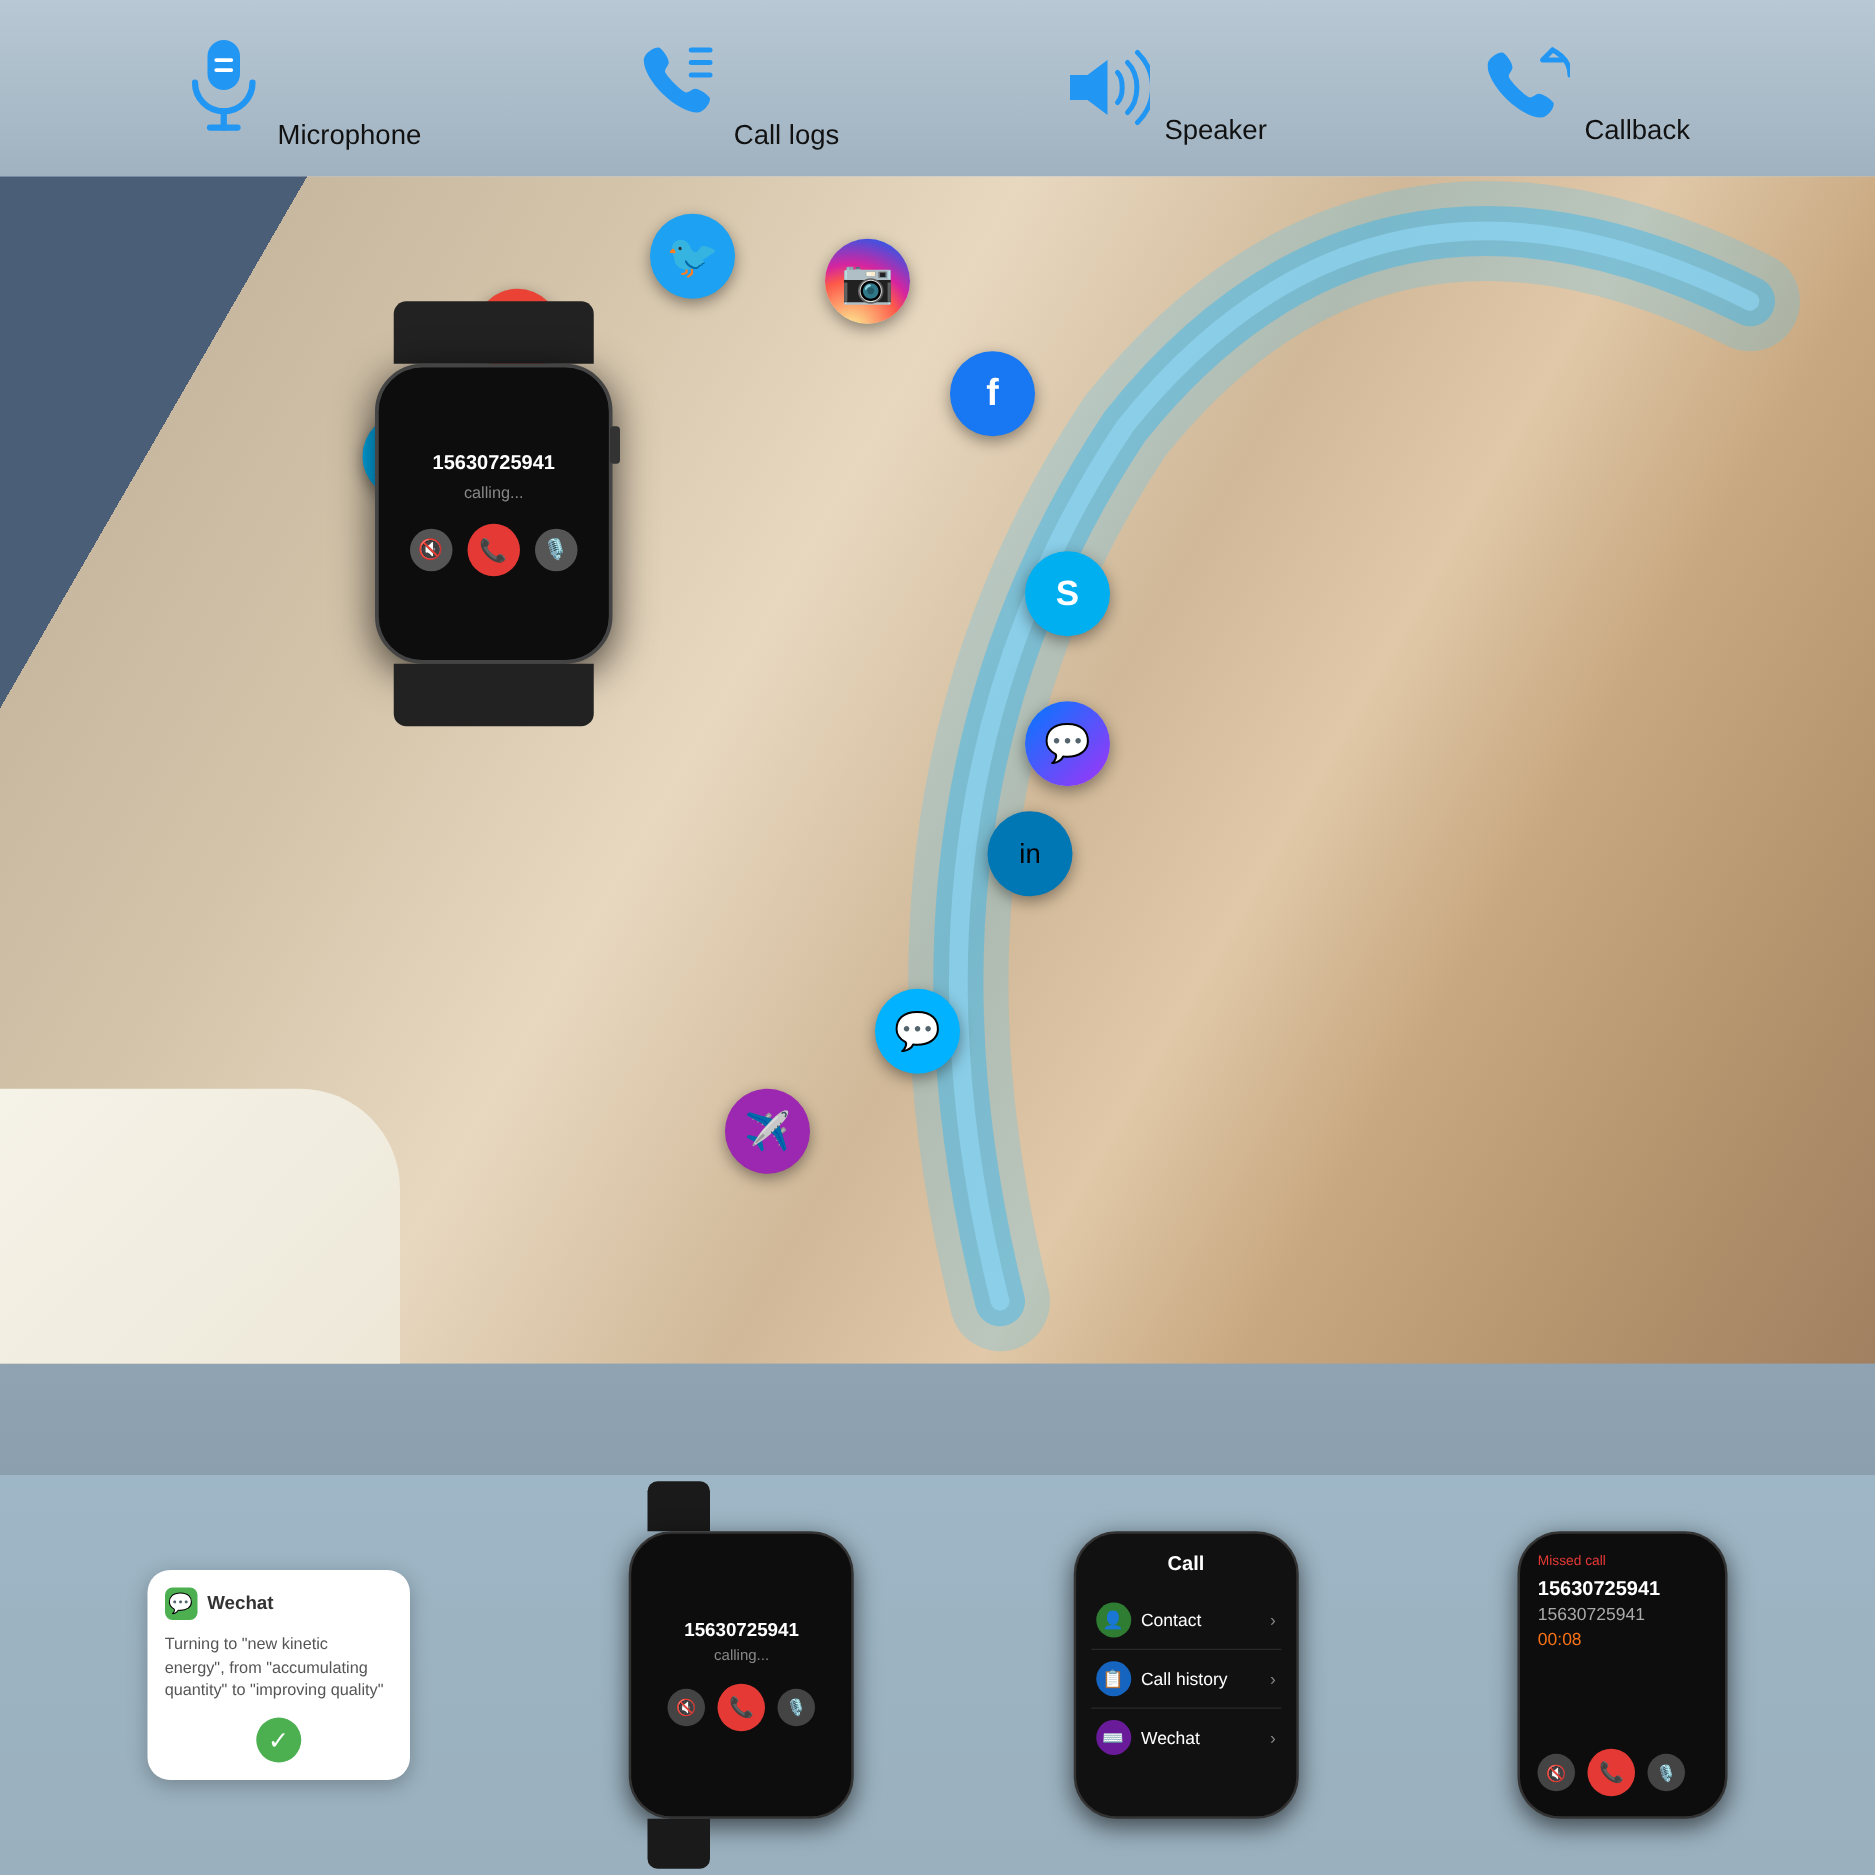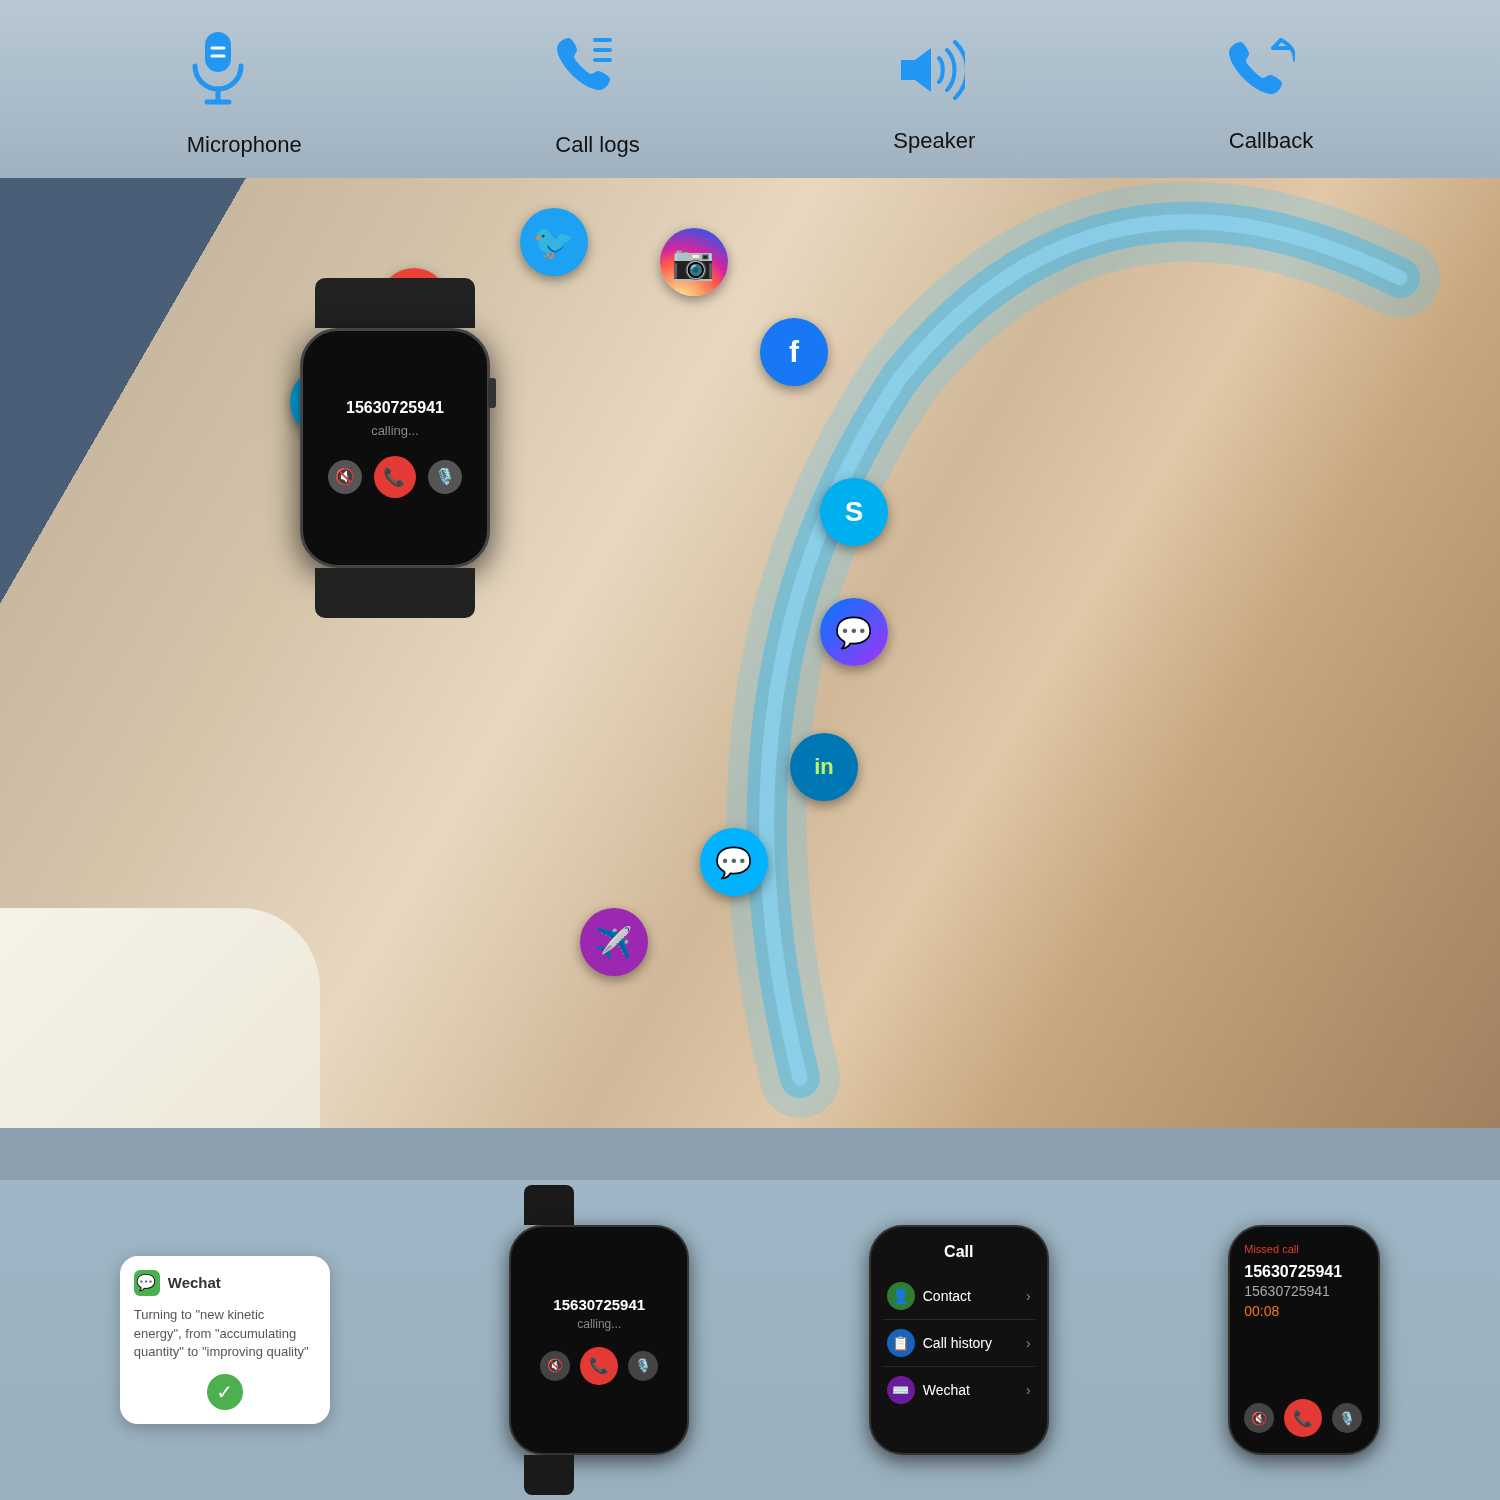--- a/index.html
+++ b/index.html
@@ -44,22 +44,21 @@
     .features-row {
       display: flex;
       justify-content: space-around;
       align-items: center;
       padding: 30px 60px 20px;
       background: linear-gradient(180deg, #b8c8d5 0%, #a0b2c0 100%);
     }
 
     .feature-item {
       display: flex;
-      flex-direction: column;
-      align-items: flex-start;
+      align-items: flex-end;
       gap: 12px;
     }
 
     .feature-icon {
       font-size: 62px;
       color: #2196f3;
       line-height: 1;
     }
 
     .feature-label {
@@ -157,21 +156,21 @@
     <div style="position:absolute;top:50px;left:660px;width:68px;height:68px;border-radius:50%;background:radial-gradient(circle at 30% 107%,#fdf497 0%,#fd5949 45%,#d6249f 60%,#285aeb 90%);display:flex;align-items:center;justify-content:center;font-size:34px;box-shadow:0 4px 12px rgba(0,0,0,0.4);">📷</div>
 
     <div style="position:absolute;top:190px;left:290px;width:68px;height:68px;border-radius:50%;background:#00aff0;display:flex;align-items:center;justify-content:center;font-weight:bold;color:white;font-size:28px;box-shadow:0 4px 12px rgba(0,0,0,0.4);">S</div>
 
     <div style="position:absolute;top:140px;left:760px;width:68px;height:68px;border-radius:50%;background:#1877f2;display:flex;align-items:center;justify-content:center;font-weight:bold;color:white;font-size:30px;box-shadow:0 4px 12px rgba(0,0,0,0.4);">f</div>
 
     <div style="position:absolute;top:300px;left:820px;width:68px;height:68px;border-radius:50%;background:#00aff0;display:flex;align-items:center;justify-content:center;font-weight:bold;color:white;font-size:28px;box-shadow:0 4px 12px rgba(0,0,0,0.4);">S</div>
 
     <div style="position:absolute;top:420px;left:820px;width:68px;height:68px;border-radius:50%;background:linear-gradient(135deg,#0078ff,#a333f7);display:flex;align-items:center;justify-content:center;font-size:30px;color:white;box-shadow:0 4px 12px rgba(0,0,0,0.4);">💬</div>
 
-    <div style="position:absolute;top:555px;left:790px;width:68px;height:68px;border-radius:50%;background:#0077b5;display:flex;align-items:center;justify-content:center;font-weight:bold;color:#bef264;font-size:22px;box-shadow:0 4px 12px rgba(0,0,0,0.4);">in</div>
+    <div style="position:absolute;top:508px;left:790px;width:68px;height:68px;border-radius:50%;background:#0077b5;display:flex;align-items:center;justify-content:center;font-weight:normal;color:#000000;font-size:22px;box-shadow:0 4px 12px rgba(0,0,0,0.4);">in</div>
 
     <div style="position:absolute;top:650px;left:700px;width:68px;height:68px;border-radius:50%;background:#00b2ff;display:flex;align-items:center;justify-content:center;font-size:30px;box-shadow:0 4px 12px rgba(0,0,0,0.4);">💬</div>
 
     <div style="position:absolute;top:730px;left:580px;width:68px;height:68px;border-radius:50%;background:#9c27b0;display:flex;align-items:center;justify-content:center;font-size:30px;box-shadow:0 4px 12px rgba(0,0,0,0.4);">✈️</div>
 
     <div style="position:absolute;left:300px;top:100px;">
 
       <div style="width:160px;height:50px;background:#222;border-radius:10px 10px 0 0;margin-left:15px;"></div>
 
       <div style="width:190px;height:240px;background:#1a1a1a;border-radius:38px;box-shadow:0 8px 32px rgba(0,0,0,0.7);border:3px solid #444;overflow:hidden;">
@@ -248,21 +247,21 @@
               <div style="width:28px;height:28px;border-radius:50%;background:#6a1b9a;display:flex;align-items:center;justify-content:center;font-size:14px;color:white;">⌨️</div>
               <span style="font-size:14px;color:white;">Wechat</span>
             </div>
             <span style="color:#888;font-size:14px;">›</span>
           </div>
         </div>
       </div>
     </div>
 
     <div style="position:relative;">
-      <div style="width:152px;height:230px;background:#1a1a1a;border-radius:34px;box-shadow:0 6px 20px rgba(0,0,0,0.6);border:2px solid #333;overflow:hidden;">
+      <div style="width:168px;height:230px;background:#1a1a1a;border-radius:34px;box-shadow:0 6px 20px rgba(0,0,0,0.6);border:2px solid #333;overflow:hidden;">
         <div style="width:100%;height:100%;background:#0d0d0d;border-radius:32px;padding:16px 14px;display:flex;flex-direction:column;">
           <div style="font-size:11px;color:#e53935;margin-bottom:8px;">Missed call</div>
           <div style="font-size:16px;color:white;font-weight:700;">15630725941</div>
           <div style="font-size:14px;color:#aaa;margin-top:2px;">15630725941</div>
           <div style="font-size:14px;color:#f97316;margin-top:4px;margin-bottom:14px;">00:08</div>
           <div style="display:flex;gap:10px;align-items:center;margin-top:auto;">
             <div style="width:30px;height:30px;border-radius:50%;background:#444;display:flex;align-items:center;justify-content:center;color:white;font-size:13px;">🔇</div>
             <div style="width:38px;height:38px;border-radius:50%;background:#e53935;display:flex;align-items:center;justify-content:center;color:white;font-size:16px;">📞</div>
             <div style="width:30px;height:30px;border-radius:50%;background:#444;display:flex;align-items:center;justify-content:center;color:white;font-size:13px;">🎙️</div>
           </div>

